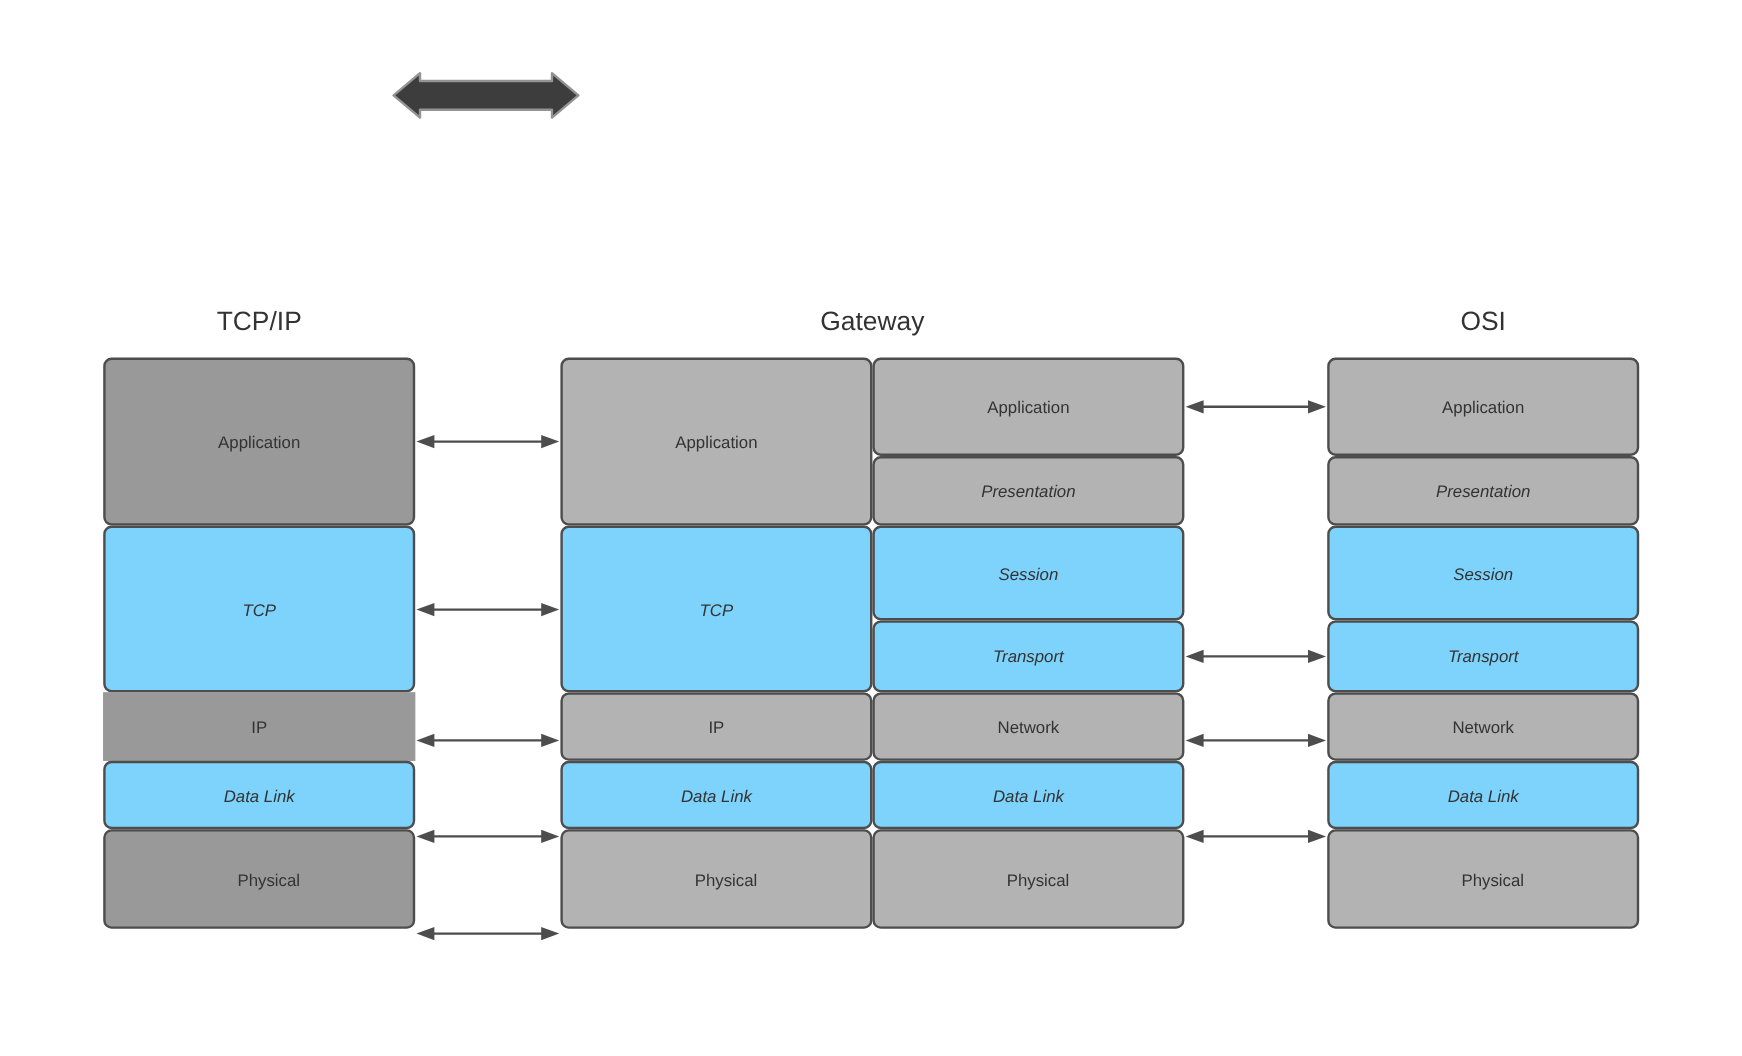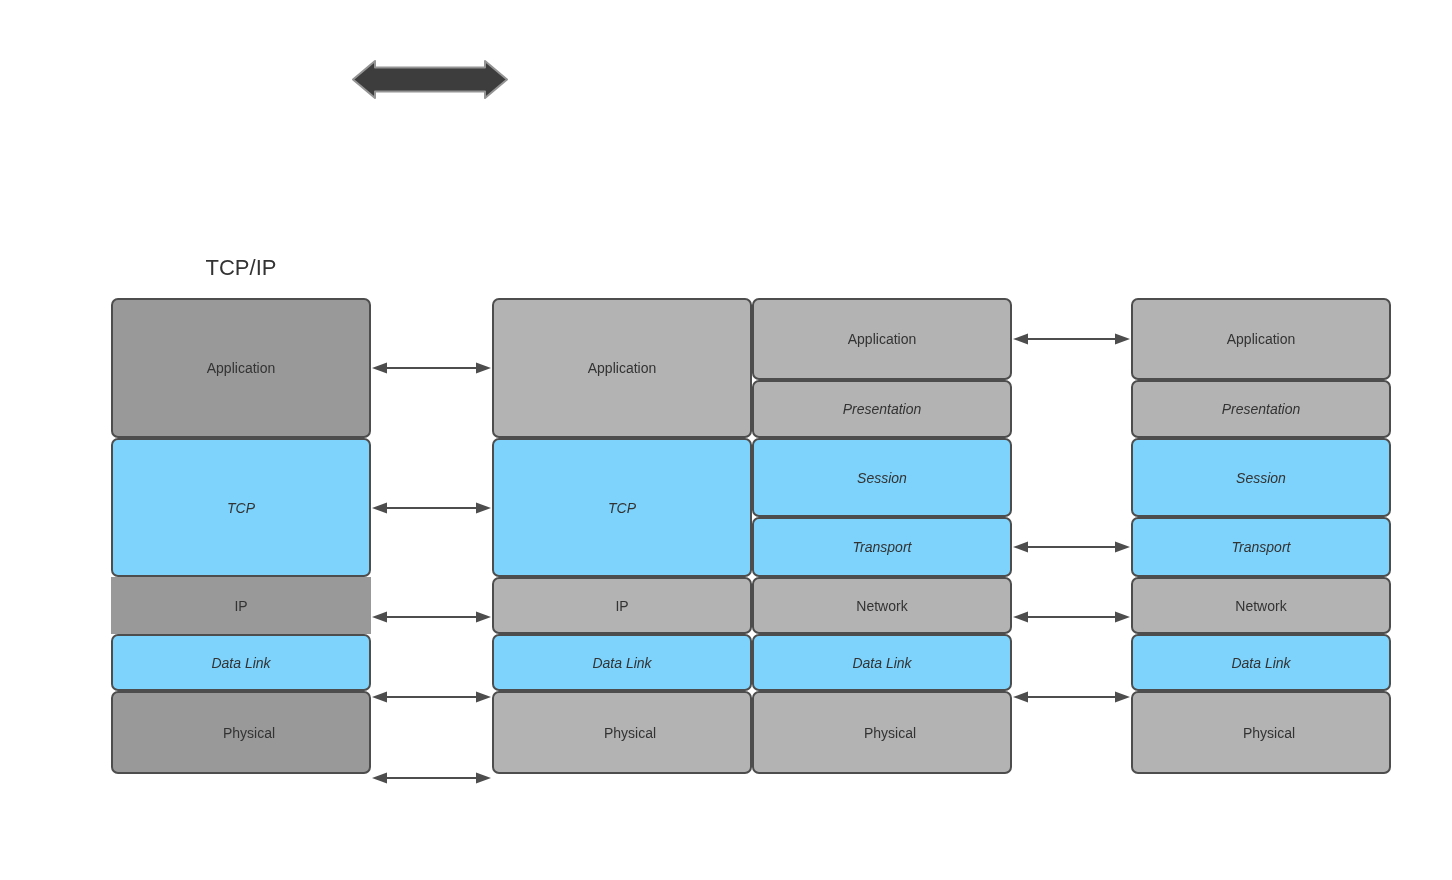--- a/index.html
+++ b/index.html
@@ -3,21 +3,21 @@
 <meta charset="utf-8">
 <style>
   html, body { margin: 0; padding: 0; }
   body {
     width: 1452px; height: 880px;
     background: #ffffff;
     font-family: "Liberation Sans", sans-serif;
     position: relative;
     overflow: hidden;
   }
-  .canvas { position: absolute; inset: 0; margin-left: 25px; }
+  .canvas { position: absolute; inset: 0; }
 
   .col-header {
     position: absolute;
     top: 254px; height: 28px; line-height: 28px;
     text-align: center;
     font-size: 22px; color: #333333;
     white-space: nowrap;
   }
 
   .stack { position: absolute; top: 298px; width: 260px; }
@@ -56,20 +56,22 @@
 
 <div class="canvas">
 
   <div class="thick-arrow">
     <svg width="158" height="41" viewBox="0 0 158 41">
       <polygon points="2,20.5 24,2 24,8.5 134,8.5 134,2 156,20.5 134,39 134,32.5 24,32.5 24,39" fill="#3d3d3d" stroke="#949494" stroke-width="2" stroke-linejoin="round"></polygon>
     </svg>
   </div>
 
   <div class="col-header" style="left:86px; width:260px;">TCP/IP</div>
+  <div class="col-header" style="left:467px; width:520px;">Gateway</div>
+  <div class="col-header" style="left:1106px; width:260px;">OSI</div>
 
   <div class="stack" style="left:86px;">
     <div class="layer-box fill-dark h140">Application</div>
     <div class="layer-box fill-white h139">TCP</div>
     <div class="layer-box fill-dark stroke-none h80">IP</div>
     <div class="layer-box fill-white h80">Data Link</div>
     <div class="layer-box fill-dark h83">Physical</div>
   </div>
 
   <div class="stack" style="left:467px;">

